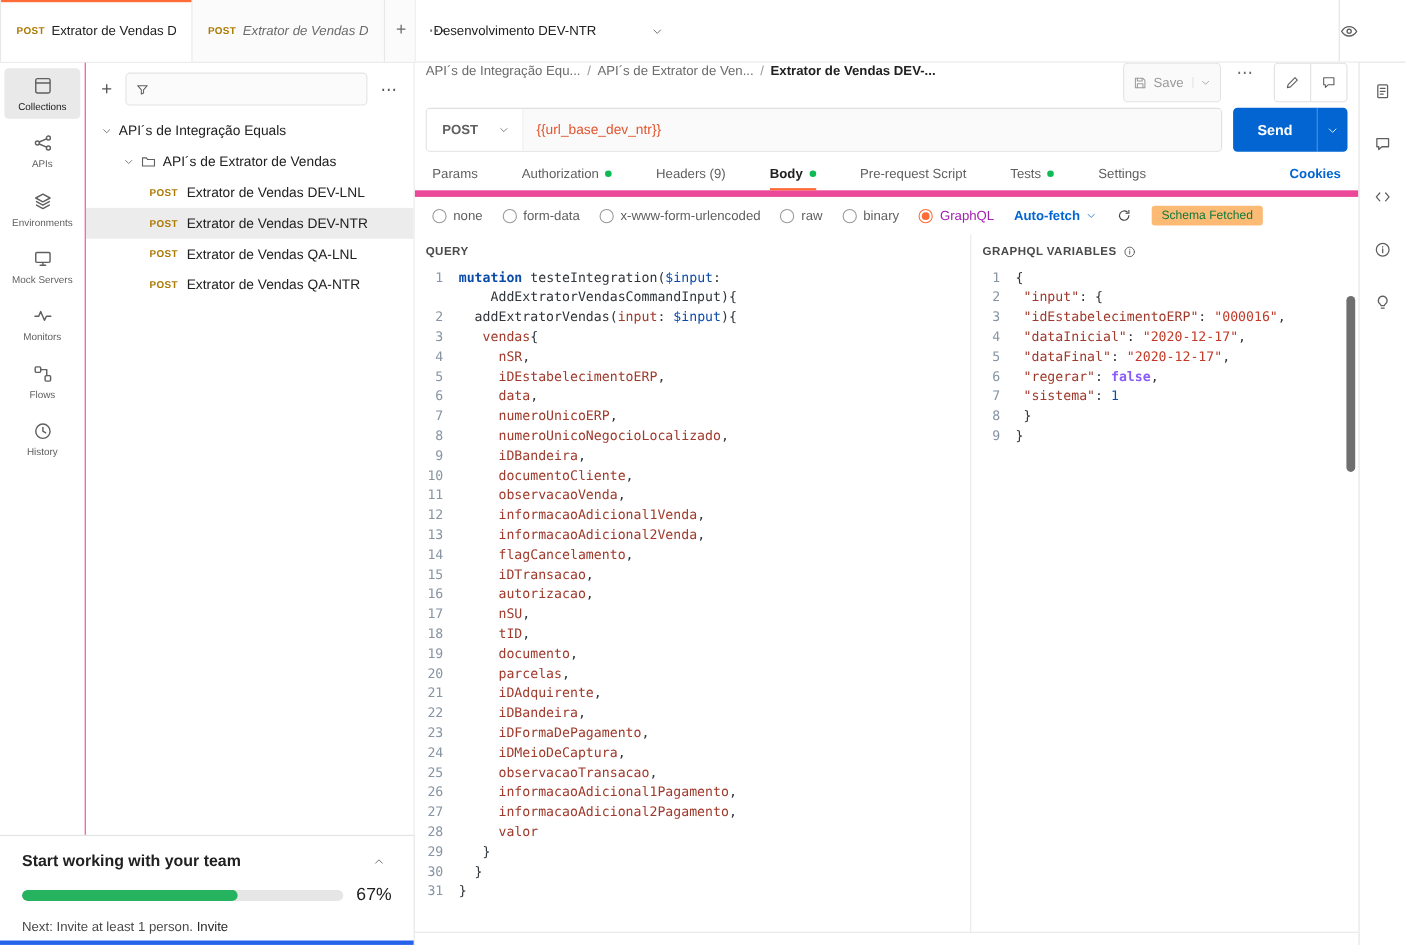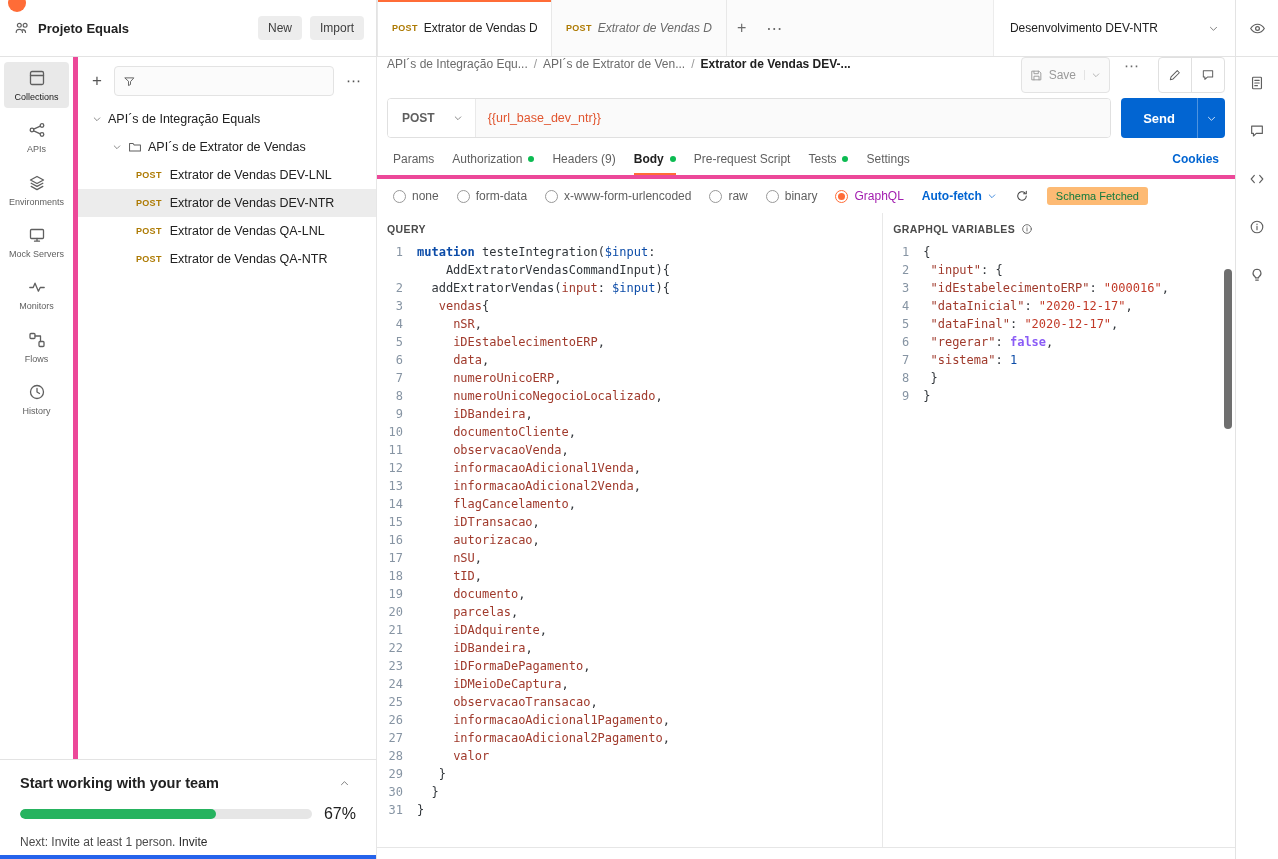--- a/index.html
+++ b/index.html
@@ -27,21 +27,21 @@
   .method-tag { font-size:9px; font-weight:700; color:#ad7a03; letter-spacing:.3px; }
   .tab-plus, .tab-more { display:flex; align-items:center; padding:0 10px; color:#6b6b6b; font-size:16px; cursor:pointer; }
   .tb-env { display:flex; align-items:center; gap:40px; padding:0 16px; border-left:1px solid #ececec; font-size:12px; cursor:pointer; }
   .tb-env .env-caret { margin-left:10px; }
   .tb-eye { display:flex; align-items:center; justify-content:center; border-left:1px solid #e3e3e3; cursor:pointer; }
 
   
   .main-row { display:grid; grid-template-columns:78px 299px 1fr 43px; height:802px; position:relative; }
 
   
-  .rail { border-right:5px solid #ec4899; padding-top:3px; }
+  .rail { border-right:1px solid #ec4899; padding-top:3px; }
   .rail-item { margin:2px 4px 6px; padding:7px 0 6px; display:flex; flex-direction:column; align-items:center;
                gap:5px; border-radius:4px; cursor:pointer; }
   .rail-item .rail-label { font-size:9px; color:#5f5f5f; text-align:center; line-height:1.15; }
   .rail-item.active { background:#e9e9e9; }
   .rail-item.active .rail-label { color:#1a1a1a; }
 
   
   .sidebar { border-right:1px solid #e6e6e6; overflow:hidden; }
   .sb-controls { display:flex; align-items:center; gap:8px; padding:9px 10px; }
   .sb-plus { font-size:17px; color:#555; padding:0 4px; cursor:pointer; }
@@ -91,22 +91,22 @@
   .method-select { display:flex; align-items:center; gap:18px; padding:0 12px 0 14px; font-size:12px; font-weight:600;
                    color:#5f5f5f; border-right:1px solid #e9e9e9; background:#fff; cursor:pointer; }
   .url-input { flex:1; display:flex; align-items:center; background:#fafafa; padding:0 12px;
                font-size:12.5px; color:#e1552f; cursor:text; }
   .send-btn { display:flex; align-items:stretch; height:40px; background:#0265d2; border-radius:4px;
               overflow:hidden; color:#fff; cursor:pointer; }
   .send-main { display:flex; align-items:center; padding:0 22px; font-size:13px; font-weight:700; }
   .send-caret { display:flex; align-items:center; padding:0 8px; border-left:1px solid rgba(255,255,255,.3); }
   .send-caret svg { stroke:#fff; }
 
-  .reqtabs-row { height:36px; display:flex; align-items:center; gap:18px; padding:0 16px; font-size:12px;
-                 border-bottom:4px solid #ec4899; }
+  .reqtabs-row { height:36px; display:flex; align-items:center; gap:40px; padding:0 16px; font-size:12px;
+                 border-bottom:6px solid #ec4899; }
   .reqtab { color:#5f5f5f; display:flex; align-items:center; gap:6px; height:100%; cursor:pointer; position:relative; white-space:nowrap; }
   .reqtab.active { color:#212121; font-weight:600; }
   .reqtab.active::after { content:""; position:absolute; left:0; right:0; bottom:0; height:2px; background:#ff6c37; }
   .dot { width:6px; height:6px; border-radius:50%; background:#0cbb52; }
   .reqtabs-spacer { flex:1; }
   .cookies-link { color:#0265d2; font-weight:700; cursor:pointer; }
 
   .bodytype-row { height:34px; display:flex; align-items:center; gap:18px; padding:0 16px; font-size:12px; color:#5f5f5f; }
   .bt-opt { display:flex; align-items:center; gap:6px; cursor:pointer; }
   .radio { width:13px; height:13px; border:1px solid #999; border-radius:50%; display:flex; align-items:center; justify-content:center; }
@@ -143,34 +143,20 @@
   
   .rail-right { border-left:1px solid #e3e3e3; display:flex; flex-direction:column; align-items:center;
                 padding-top:18px; gap:32px; }
   .rr-icon { cursor:pointer; }
 </style>
 </head>
 <body>
 
 <header class="topbar">
   <span class="logo-dot"></span>
-  <div class="tb-left">
-    <div class="ws-name">
-      <span>
-        <svg class="ic" width="16" height="16" viewBox="0 0 18 18">
-            <circle cx="6" cy="6" r="2.2"></circle>
-            <circle cx="12.5" cy="6" r="2.2"></circle>
-            <path d="M2.5 14c0-2 1.6-3.4 3.5-3.4S9.5 12 9.5 14M9.8 10.8c1.8.1 3.2 1.4 3.2 3.2"></path>
-          </svg>
-      </span>
-      <span>Projeto Equals</span>
-    </div>
-    <button class="tb-btn">New</button>
-    <button class="tb-btn">Import</button>
-  </div>
 
   <div class="tb-tabs">
     <div class="tab active">
       <span class="method-tag">POST</span>
       <span class="tab-label">Extrator de Vendas DEV</span>
     </div>
     <div class="tab preview">
       <span class="method-tag">POST</span>
       <span class="tab-label">Extrator de Vendas DEV</span>
     </div>

